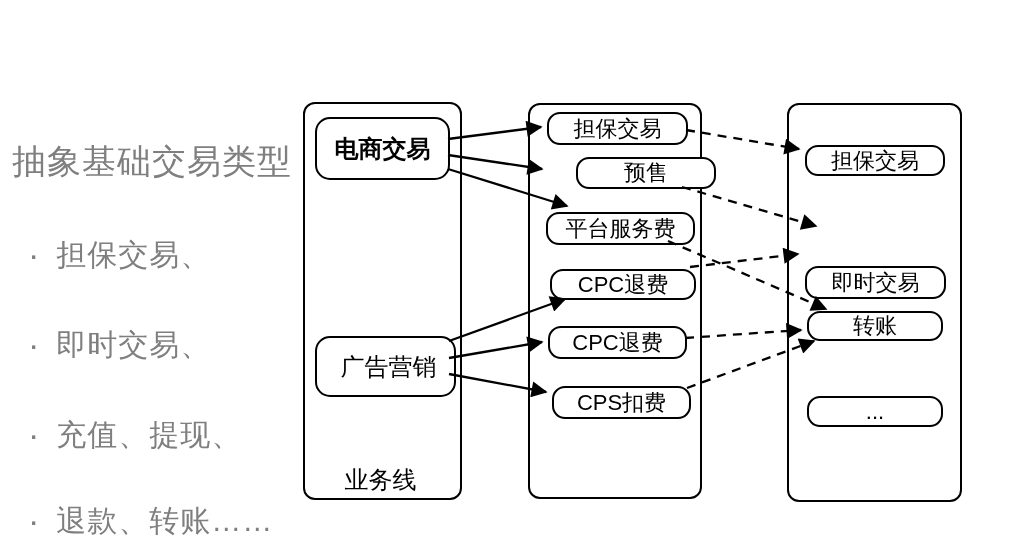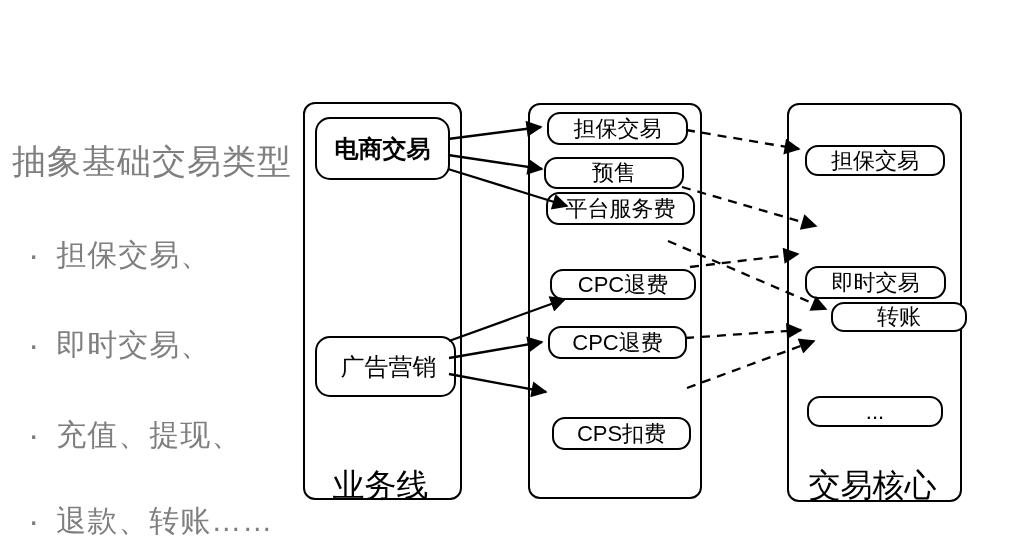--- a/index.html
+++ b/index.html
@@ -42,33 +42,33 @@
     background:#ffffff;
     display:flex;align-items:center;justify-content:center;
     color:#000;white-space:nowrap;
     z-index:2;
   }
   .big{font-size:24px;border-radius:15px;}
   .small{font-size:22px;}
   #node-ecommerce   {left:315px;top:117px;width:131px;height:59px;font-weight:bold;}
   #node-ad          {left:315px;top:336px;width:131px;height:57px;padding-left:6px;}
   #node-mid-secured {left:547px;top:112px;width:137px;height:29px;}
-  #node-presale     {left:544px;top:157px;width:136px;height:28px;}
-  #node-platform-fee{left:546px;top:192px;width:145px;height:29px;}
+  #node-presale     {left:576px;top:157px;width:136px;height:28px;}
+  #node-platform-fee{left:546px;top:212px;width:145px;height:29px;}
   #node-cpc-buy     {left:550px;top:269px;width:142px;height:27px;}
   #node-cpc-refund  {left:548px;top:326px;width:135px;height:29px;}
-  #node-cps-charge  {left:552px;top:386px;width:135px;height:29px;margin-top:31px;}
+  #node-cps-charge  {left:552px;top:386px;width:135px;height:29px;}
   #node-r-secured   {left:805px;top:145px;width:136px;height:27px;}
   #node-r-instant   {left:805px;top:228px;width:137px;height:29px;margin-top:38px;}
-  #node-r-transfer  {left:807px;top:302px;width:132px;height:26px;margin-left:24px;}
+  #node-r-transfer  {left:807px;top:311px;width:132px;height:26px;}
   #node-r-more      {left:807px;top:396px;width:132px;height:27px;}
   
   .col-label{
     position:absolute;
-    font-size:32px;color:#000;text-align:center;
+    font-size:24px;color:#000;text-align:center;
     white-space:nowrap;
   }
   #label-col1{left:303px;width:155px;top:464px;}
   #label-col3{left:787px;width:171px;top:464px;}
   
   #arrow-layer{
     position:absolute;left:0;top:0;width:1017px;height:538px;
     pointer-events:none;z-index:3;
   }
   .edge{stroke:#000;stroke-width:2.3;fill:none;}
@@ -111,21 +111,20 @@
   <div class="node small" id="node-cpc-buy">CPC退费</div>
   <div class="node small" id="node-cpc-refund">CPC退费</div>
   <div class="node small" id="node-cps-charge">CPS扣费</div>
 
   <div class="node small" id="node-r-secured">担保交易</div>
   <div class="node small" id="node-r-instant">即时交易</div>
   <div class="node small" id="node-r-transfer">转账</div>
   <div class="node small" id="node-r-more">...</div>
 
   <div class="col-label" id="label-col1">业务线</div>
-  <div class="col-label" id="label-col3">交易核心</div>
 
   <svg id="arrow-layer" viewBox="0 0 1017 538">
     <defs>
       <marker id="arrowhead" viewBox="0 0 10 10" refX="9" refY="5" markerWidth="8.5" markerHeight="7" orient="auto-start-reverse">
         <path d="M0,0 L10,5 L0,10 z" fill="#000"></path>
       </marker>
     </defs>
   <line x1="448" y1="139" x2="541" y2="127" class="edge solid" marker-end="url(#arrowhead)"></line>
       <line x1="448" y1="155" x2="542" y2="169" class="edge solid" marker-end="url(#arrowhead)"></line>
       <line x1="448" y1="169" x2="567" y2="206" class="edge solid" marker-end="url(#arrowhead)"></line>

